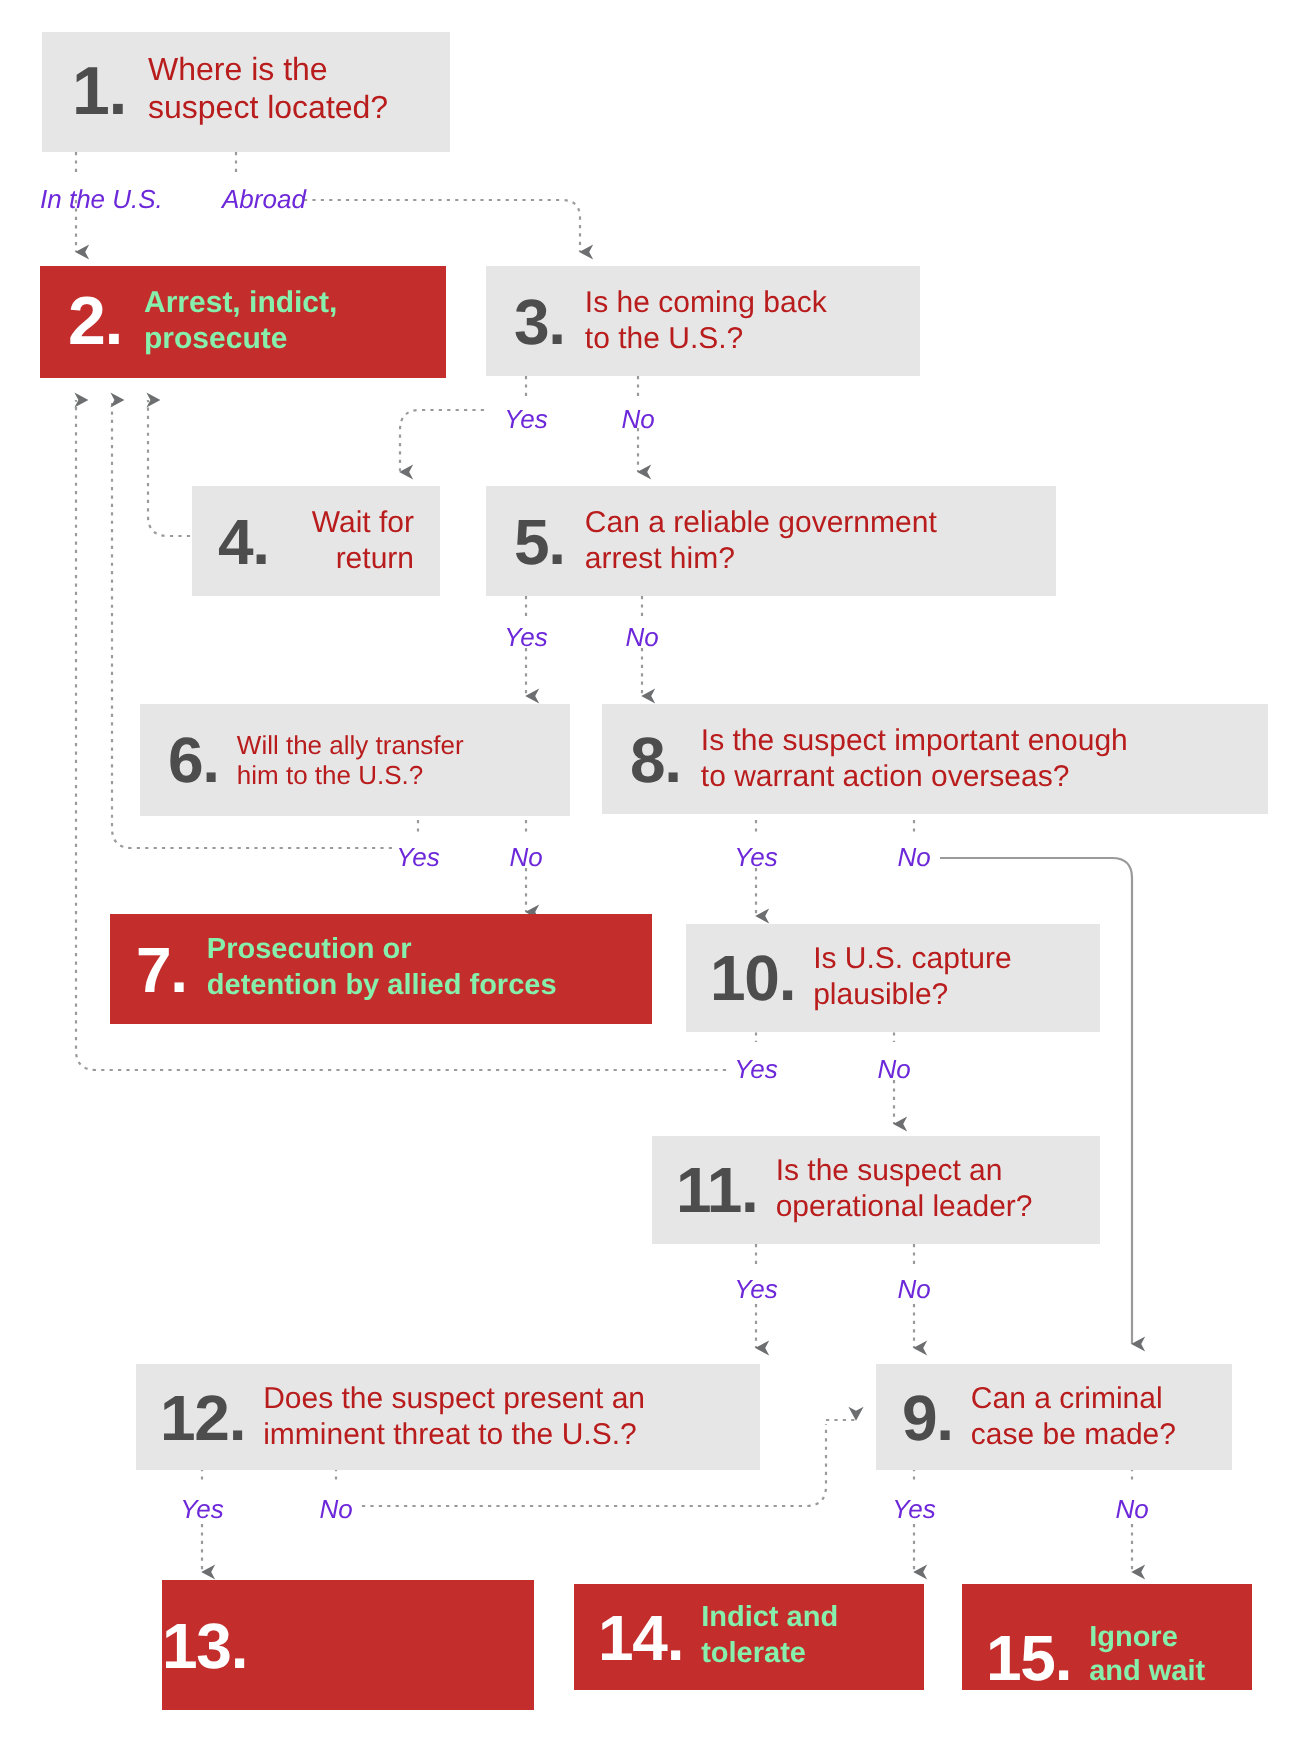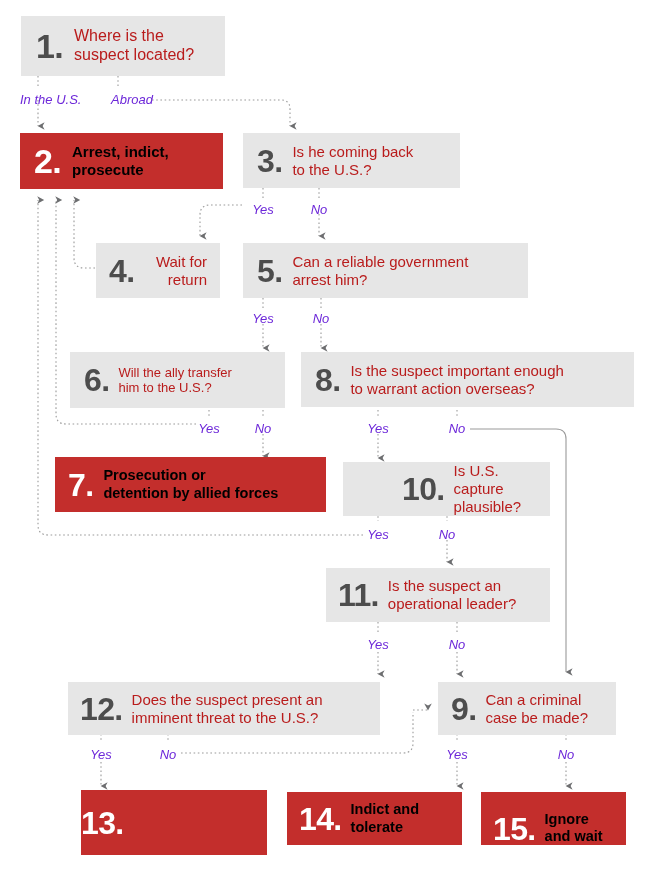--- a/index.html
+++ b/index.html
@@ -42,21 +42,21 @@
     letter-spacing: -0.02em;
   }
   .node.gray .num { color: #4d4d4d; }
   .node.red  .num { color: #ffffff; }
 
   .txt {
     line-height: 1.18;
     flex: 1 1 auto;
   }
   .node.gray .txt { color: #b91c1c; font-weight: 400; }
-  .node.red  .txt { color: #000000; font-weight: 700; }
+  .node.red  .txt { color: #86efac; font-weight: 700; }
 
   
   .elabel {
     position: absolute;
     font-style: italic;
     font-size: 13px;
     color: #6d28d9;
     white-space: nowrap;
     line-height: 1;
   }
@@ -189,21 +189,21 @@
 to warrant action overseas?</span>
   </div>
 
   <div class="node gray" style="left:438px; top:682px; width:178px; height:53px; padding:0 10px 0 13px; gap:9px;">
     <span class="num" style="font-size:32px;">9.</span>
     <span class="txt" style="font-size:15px; white-space:pre-line;">Can a criminal
 case be made?</span>
   </div>
 
   <div class="node gray" style="left:343px; top:462px; width:207px; height:54px; padding:0 10px 0 12px; gap:9px;">
-    <span class="num" style="font-size:32px;margin-left:47px;">10.</span>
+    <span class="num" style="font-size:32px;">10.</span>
     <span class="txt" style="font-size:15px; white-space:pre-line;">Is U.S. capture
 plausible?</span>
   </div>
 
   <div class="node gray" style="left:326px; top:568px; width:224px; height:54px; padding:0 10px 0 12px; gap:9px;">
     <span class="num" style="font-size:32px;">11.</span>
     <span class="txt" style="font-size:15px; white-space:pre-line;">Is the suspect an
 operational leader?</span>
   </div>
 

